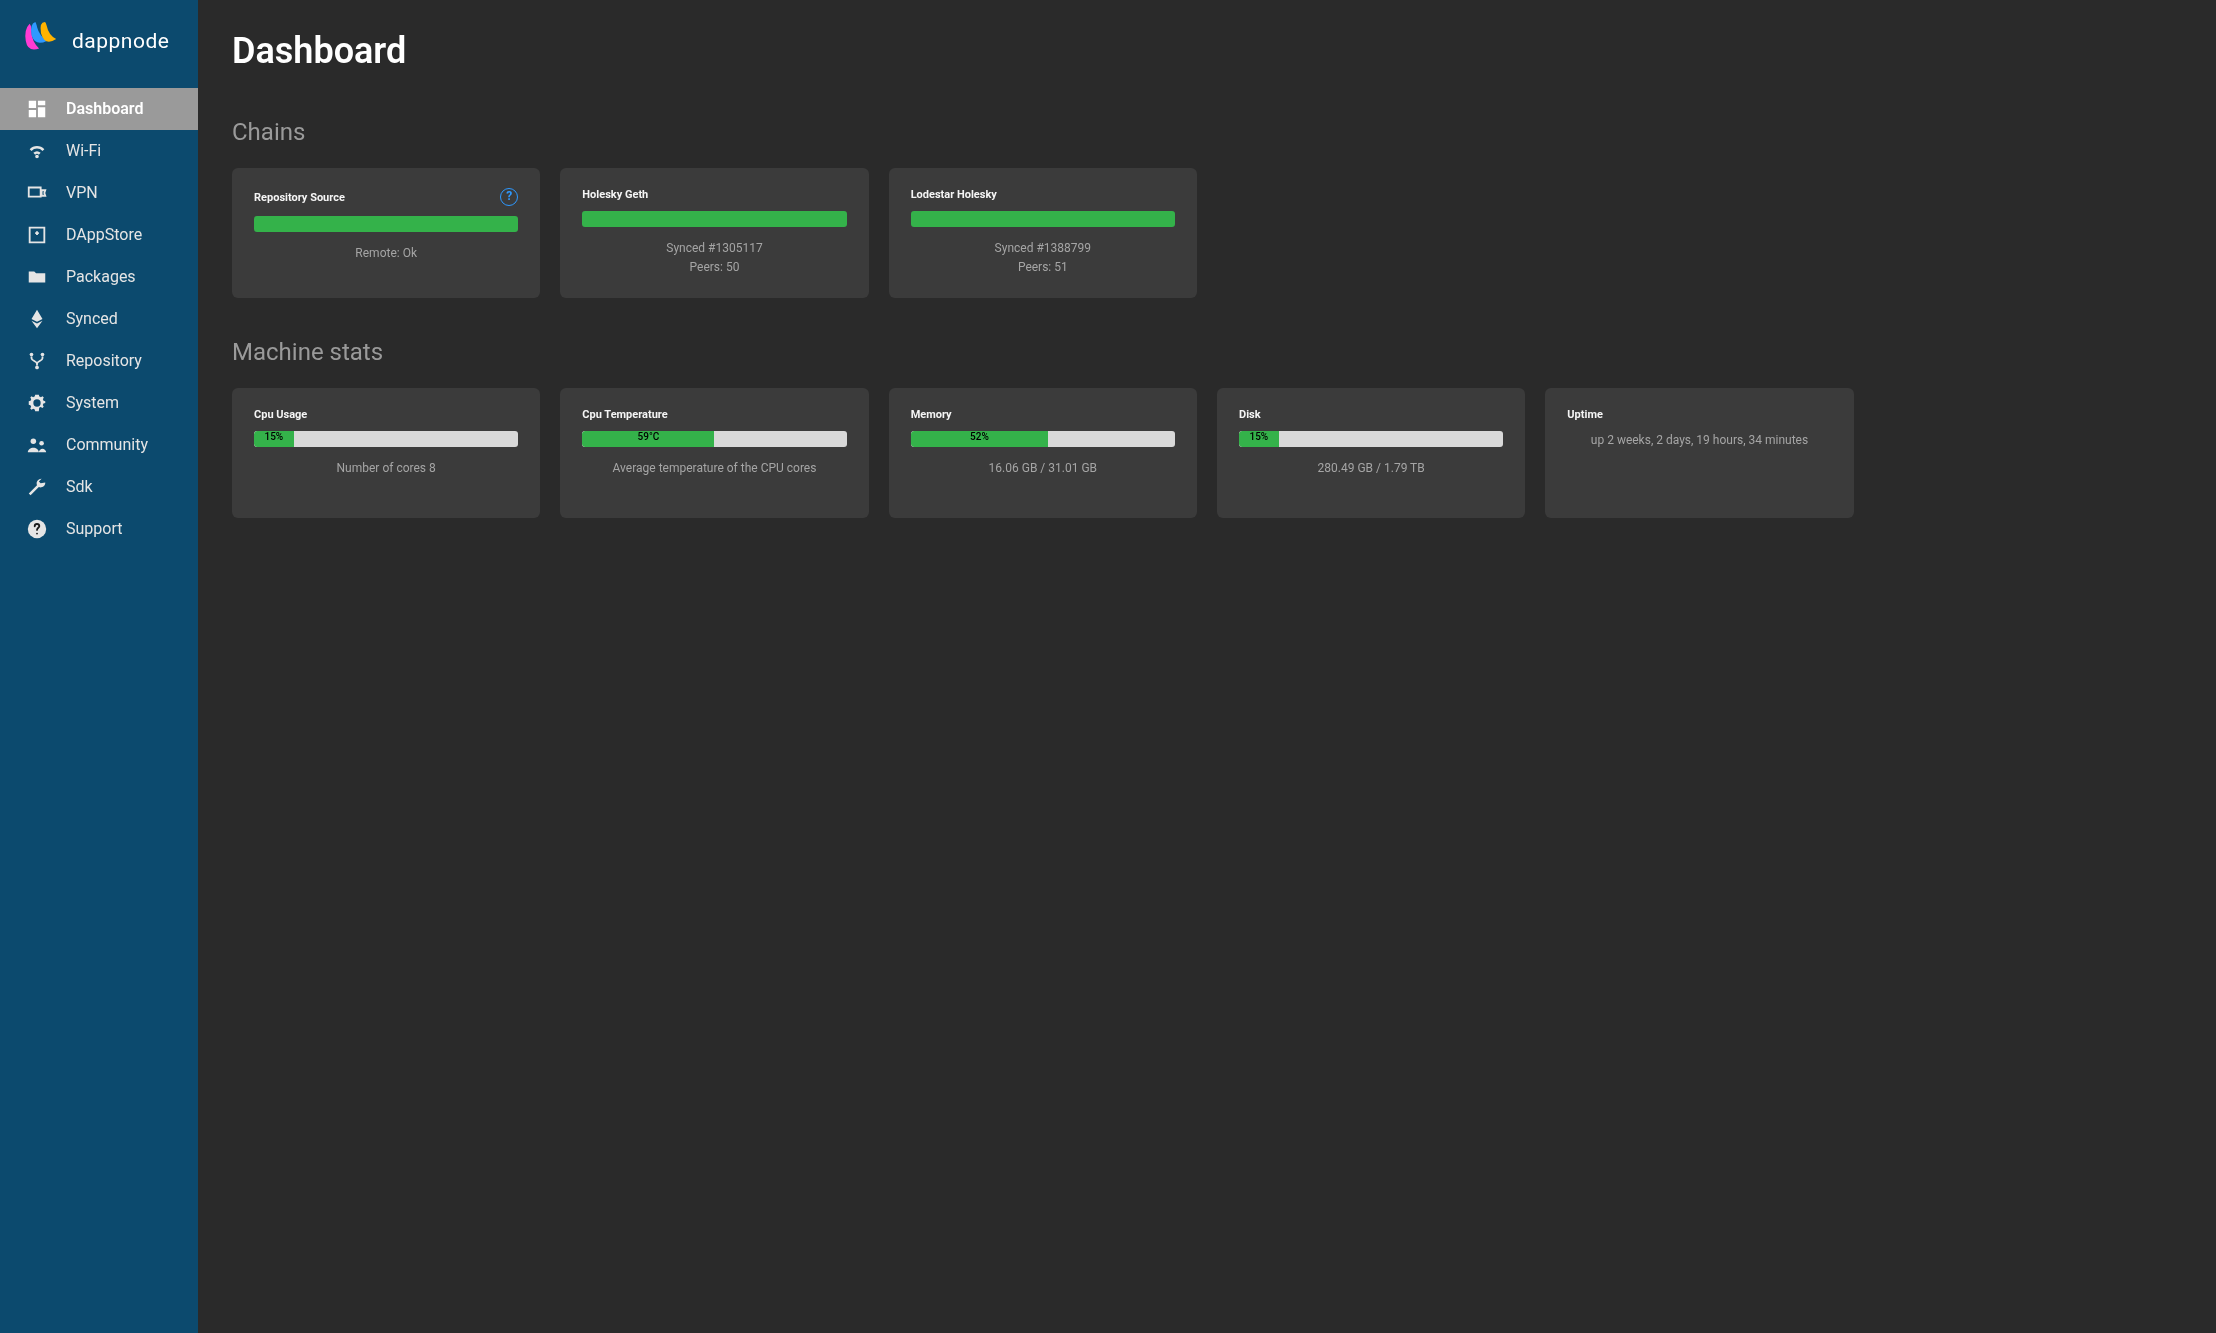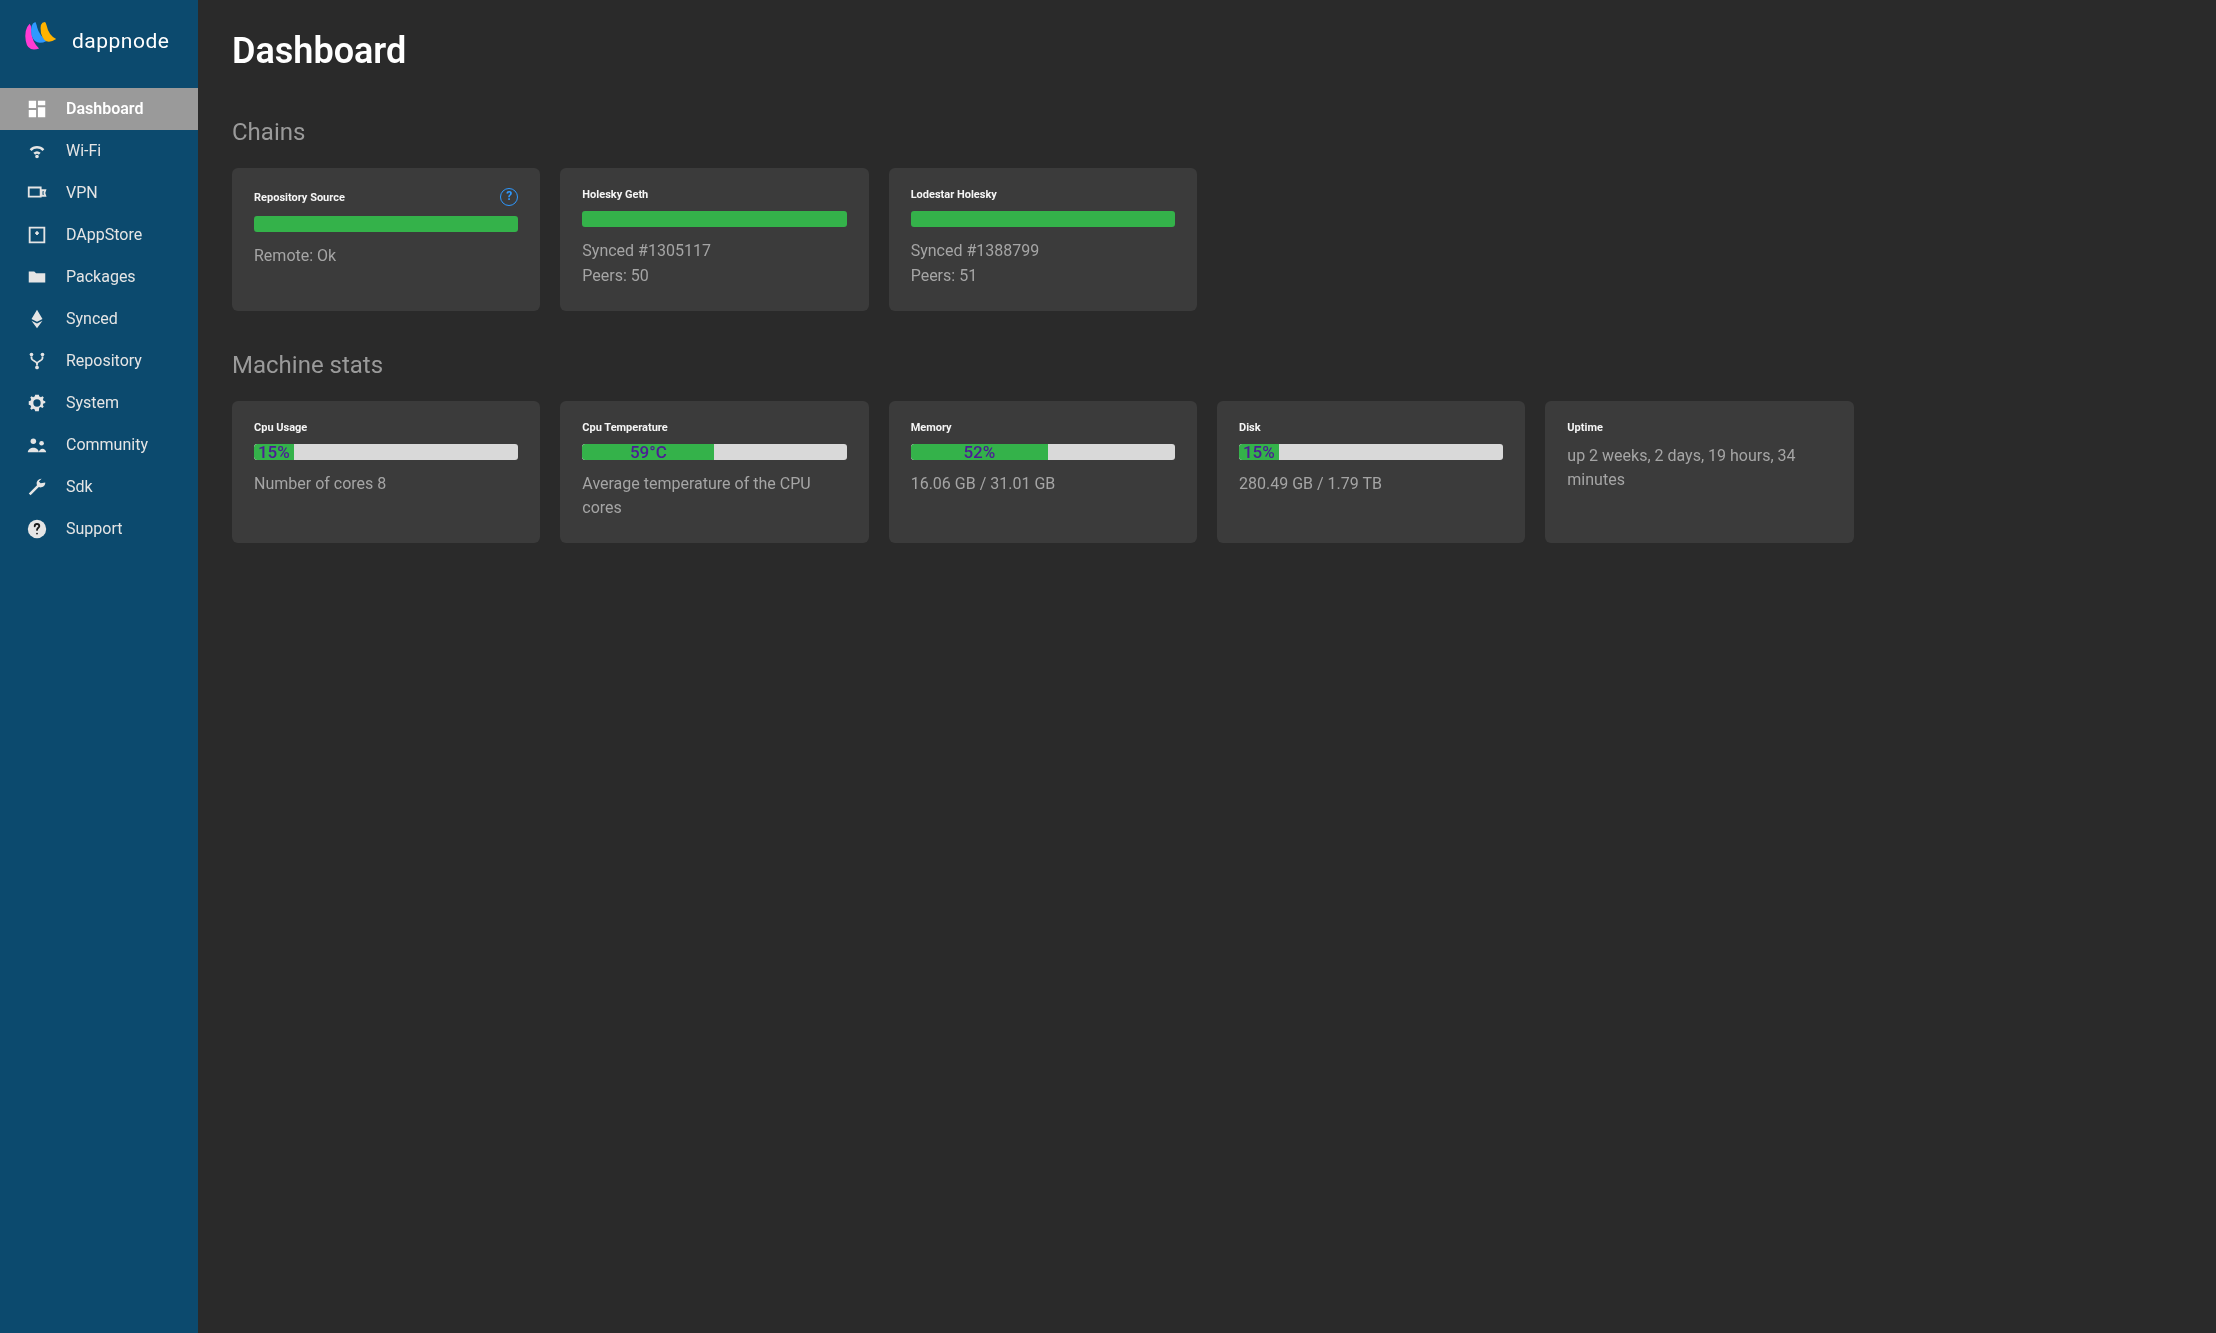--- a/index.html
+++ b/index.html
@@ -110,29 +110,30 @@
     border-radius: 3px;
     position: relative;
     overflow: hidden;
     margin-bottom: 12px;
   }
   .bar.full { background: #34b24a; }
   .bar .fill {
     position: absolute; left:0; top:0; bottom:0;
     background: #34b24a;
     border-radius: 3px 0 0 3px;
-    display:flex; align-items:center; justify-content:center;
-    color:#4c1d95; font-size:17px; font-weight:500;
+    display:flex; align-items:flex-start; justify-content:center;
+    color:#000000; font-size:10px; font-weight:500;
     min-width: 12px;
   }
   .bar .fill.blue { background:#2e99ff; }
   .card-sub {
     color:#a5a5a5;
-    font-size: 16px;
+    font-size: 12px;
     line-height: 1.55;
+    text-align: center;
   }
   .card-sub div { margin-top: 0; }
 </style>
 </head>
 <body>
 
 <aside class="sidebar">
   <div class="logo">
     <span class="icon">
       <svg viewBox="0 0 40 40">

